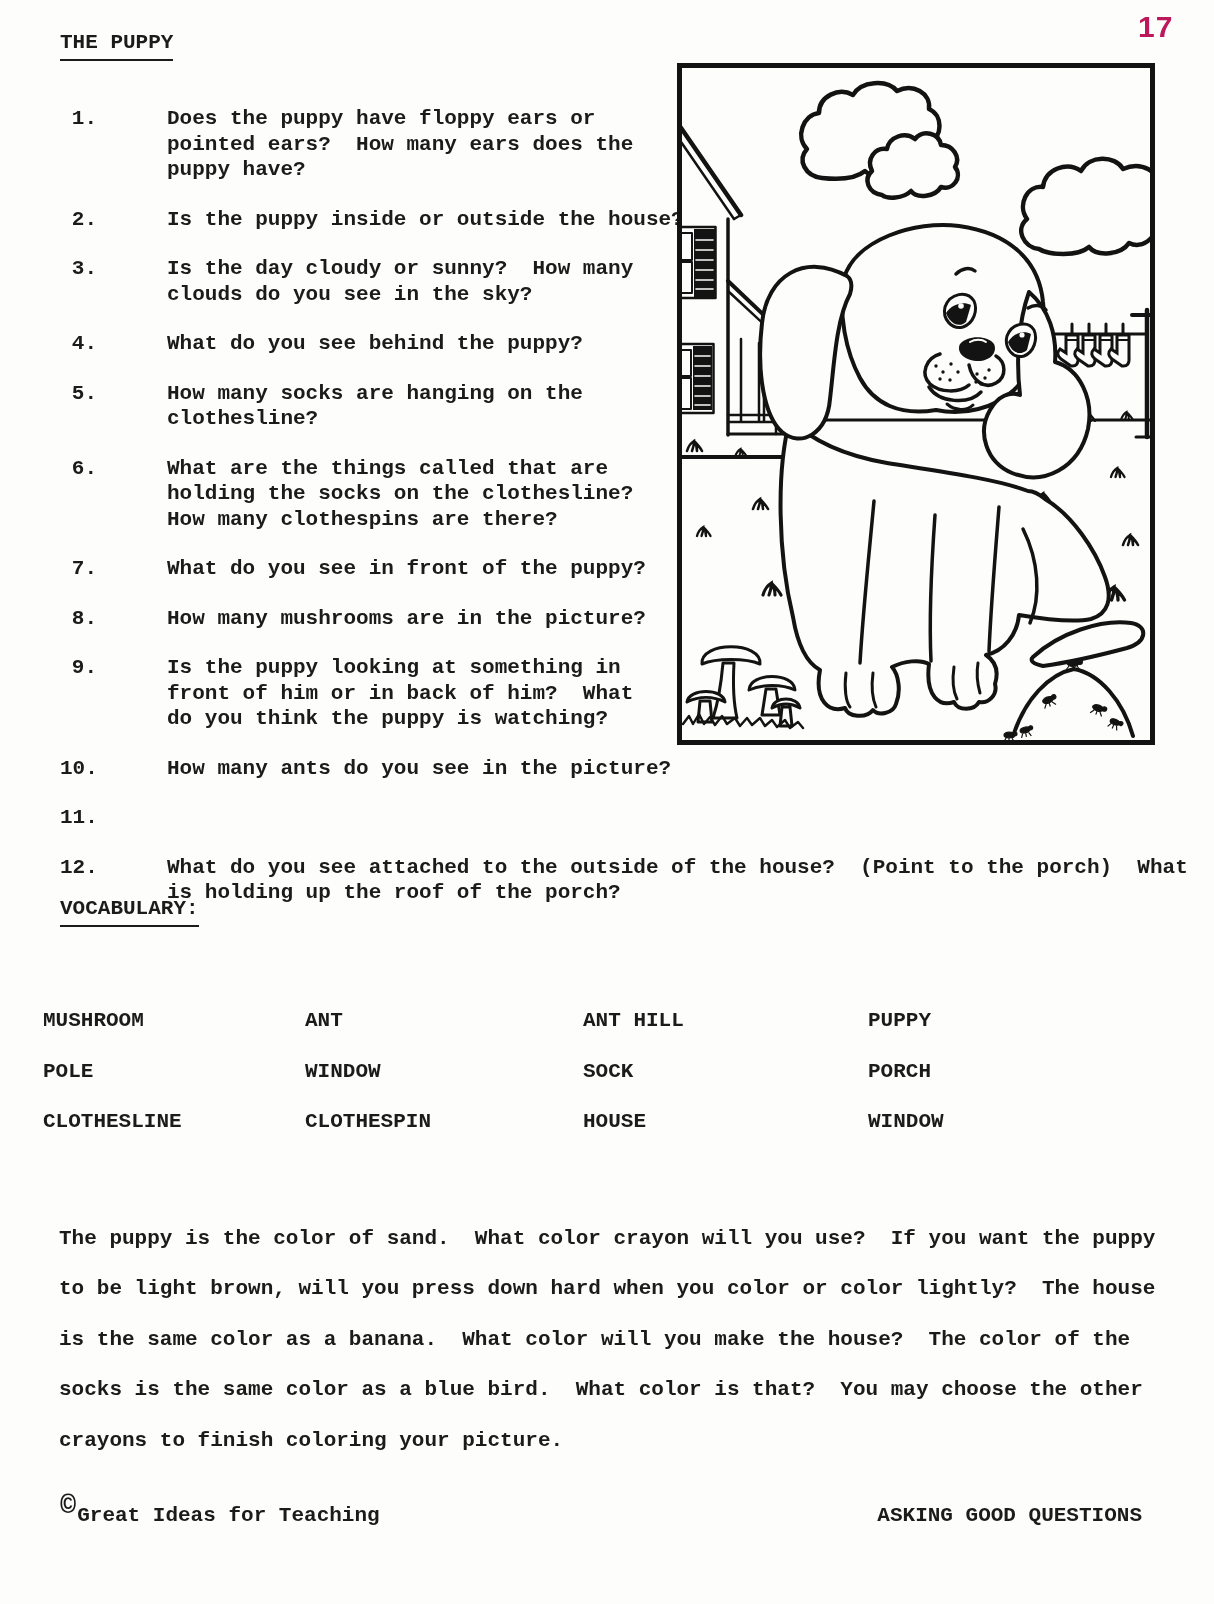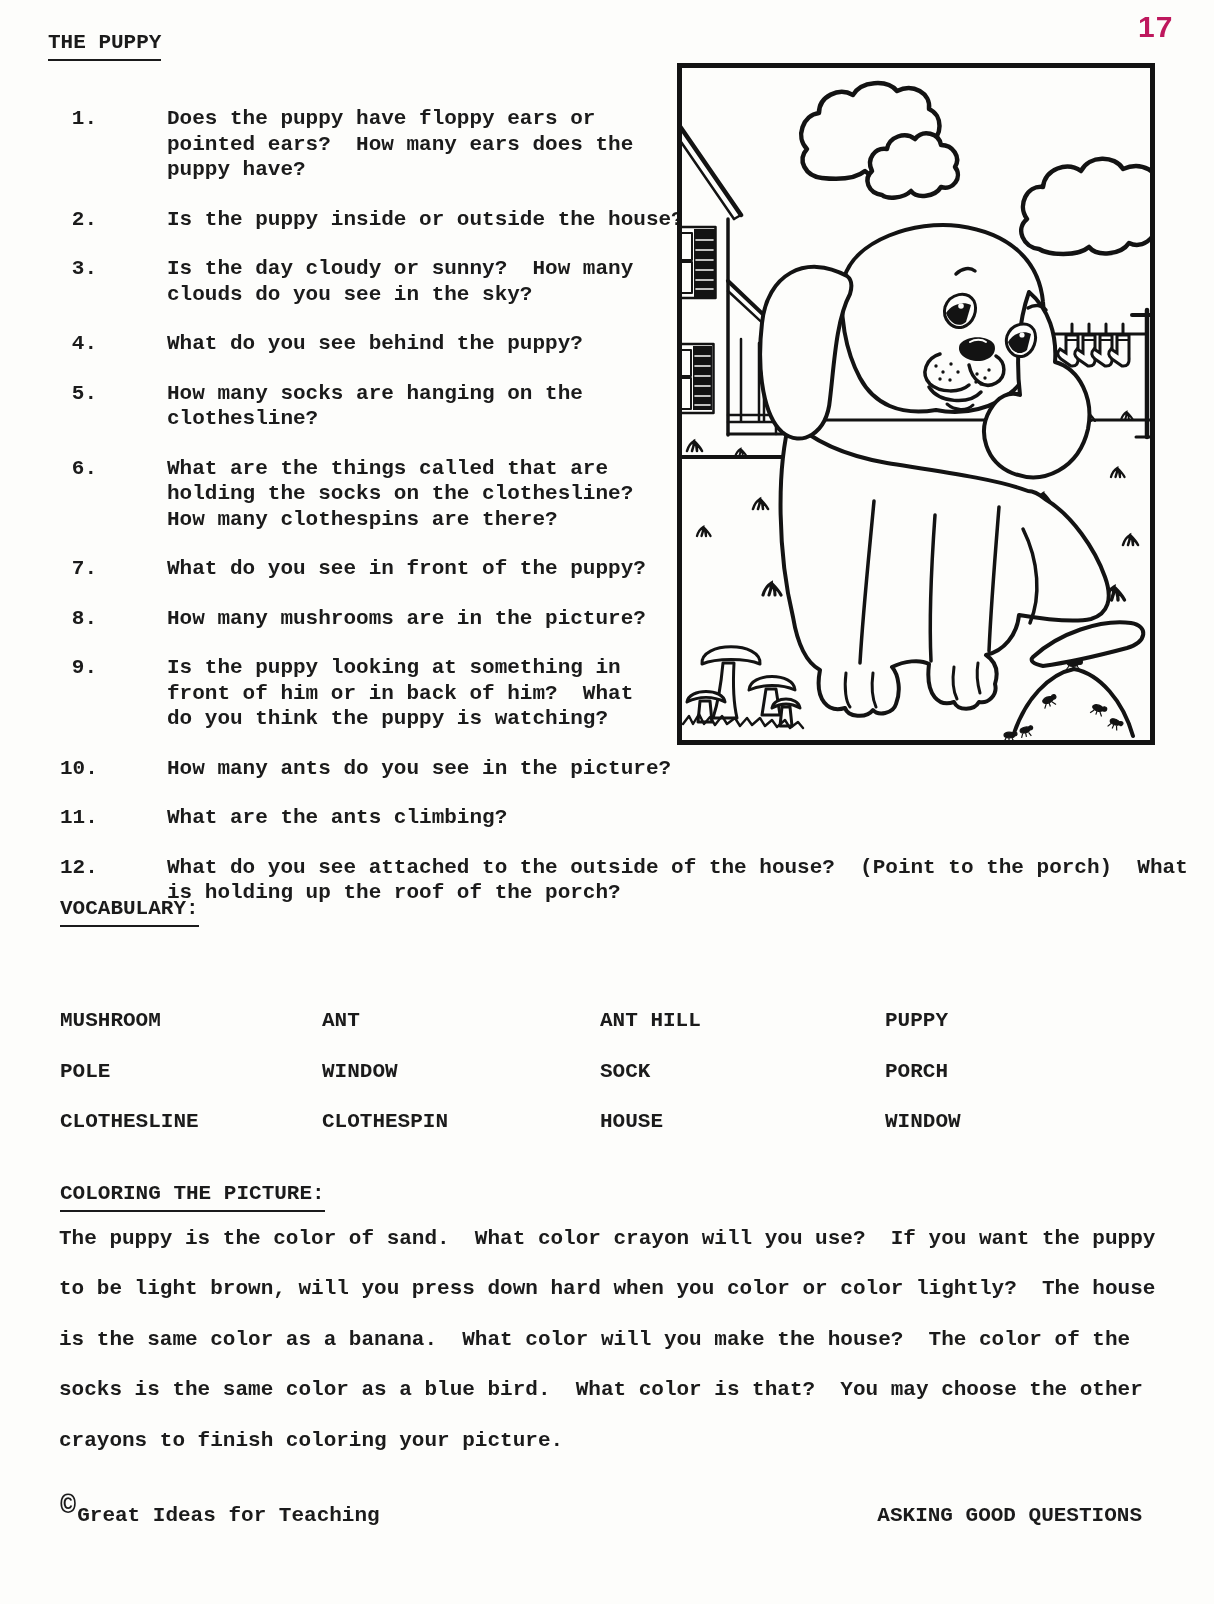--- a/index.html
+++ b/index.html
@@ -8,29 +8,29 @@
     background:#fdfdfb;color:#1b1b1b;
     font-family:"Liberation Mono","DejaVu Sans Mono",monospace;
     font-weight:700;font-size:21px;line-height:25.5px;
   }
   .underlined{display:inline-block;border-bottom:2.5px solid #1b1b1b;padding-bottom:3px;}
   .page-number{
     position:absolute;left:1138px;top:14px;
     font-family:"Liberation Sans","DejaVu Sans",sans-serif;
     font-weight:600;font-size:30px;letter-spacing:1px;color:#be185d;
   }
-  .title{position:absolute;left:48px;top:30px;}
+  .title{position:absolute;left:60px;top:30px;}
   .questions{position:absolute;left:60px;top:106px;width:1110px;}
   .q-item{display:flex;margin-bottom:24px;}
   .q-num{flex:none;width:37px;text-align:right;margin-right:23px;}
   .q-text{white-space:pre;margin-left:47px;}
   .illustration{position:absolute;left:677px;top:63px;width:478px;height:682px;}
   .vocab-heading{position:absolute;left:60px;top:896px;text-decoration:underline;}
   .vocab-grid{
-    position:absolute;left:60px;top:1008px;width:1100px;
+    position:absolute;left:43px;top:1008px;width:1100px;
     display:grid;grid-template-columns:262px 278px 285px auto;row-gap:25px;
   }
   .coloring-heading{position:absolute;left:60px;top:1181px;}
   .coloring-text{position:absolute;left:59px;top:1214px;white-space:pre;line-height:50.4px;}
   .footer{
     position:absolute;left:60px;right:72px;top:1502px;
     display:flex;justify-content:space-between;align-items:center;
   }
   .copyright-symbol{font-size:27px;position:relative;top:-7px;margin-right:1px;}
   svg .ink{stroke:#131313;}
@@ -101,21 +101,20 @@
 do you think the puppy is watching?</span>
       </div>
 
       <div class="q-item">
         <span class="q-num">10.</span>
         <span class="q-text">How many ants do you see in the picture?</span>
       </div>
 
       <div class="q-item">
         <span class="q-num">11.</span>
-        <span class="q-text">What are the ants climbing?</span>
       </div>
 
       <div class="q-item">
         <span class="q-num">12.</span>
         <span class="q-text">What do you see attached to the outside of the house?  (Point to the porch)  What
 is holding up the roof of the porch?</span>
       </div>
     </div>
 
   <svg class="illustration" viewBox="0 0 478 682" role="img" aria-label="Line drawing: a floppy-eared puppy sits in a yard in front of a house with a porch, under a cloudy sky, beside a clothesline with four socks on a pole, with mushrooms and an ant hill with ants on the ground">
@@ -378,23 +377,20 @@
 
       <span>CLOTHESLINE</span>
 
       <span>CLOTHESPIN</span>
 
       <span>HOUSE</span>
 
       <span>WINDOW</span>
     </div>
 
-  <div class="coloring-heading">
-    <span class="underlined">COLORING THE PICTURE:</span>
-  </div>
 
   <div class="coloring-text">The puppy is the color of sand.  What color crayon will you use?  If you want the puppy
 to be light brown, will you press down hard when you color or color lightly?  The house
 is the same color as a banana.  What color will you make the house?  The color of the
 socks is the same color as a blue bird.  What color is that?  You may choose the other
 crayons to finish coloring your picture.</div>
 
   <div class="footer">
     <span><span class="copyright-symbol">©</span><span>Great Ideas for Teaching</span></span>
     <span>ASKING GOOD QUESTIONS</span>

